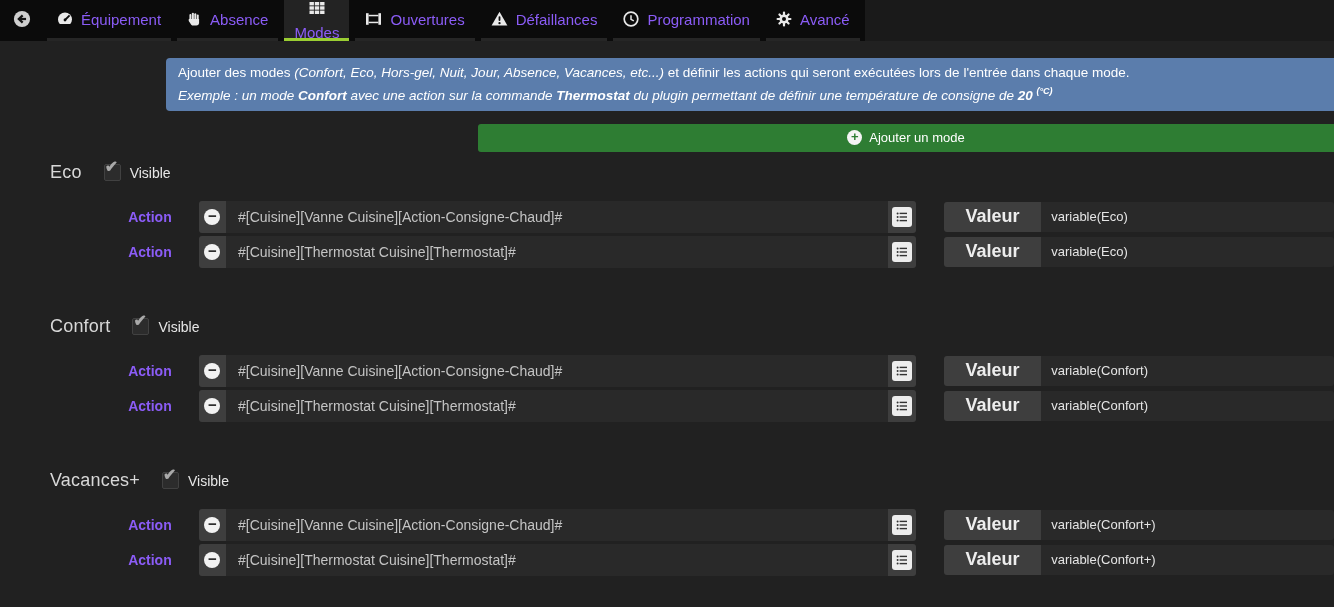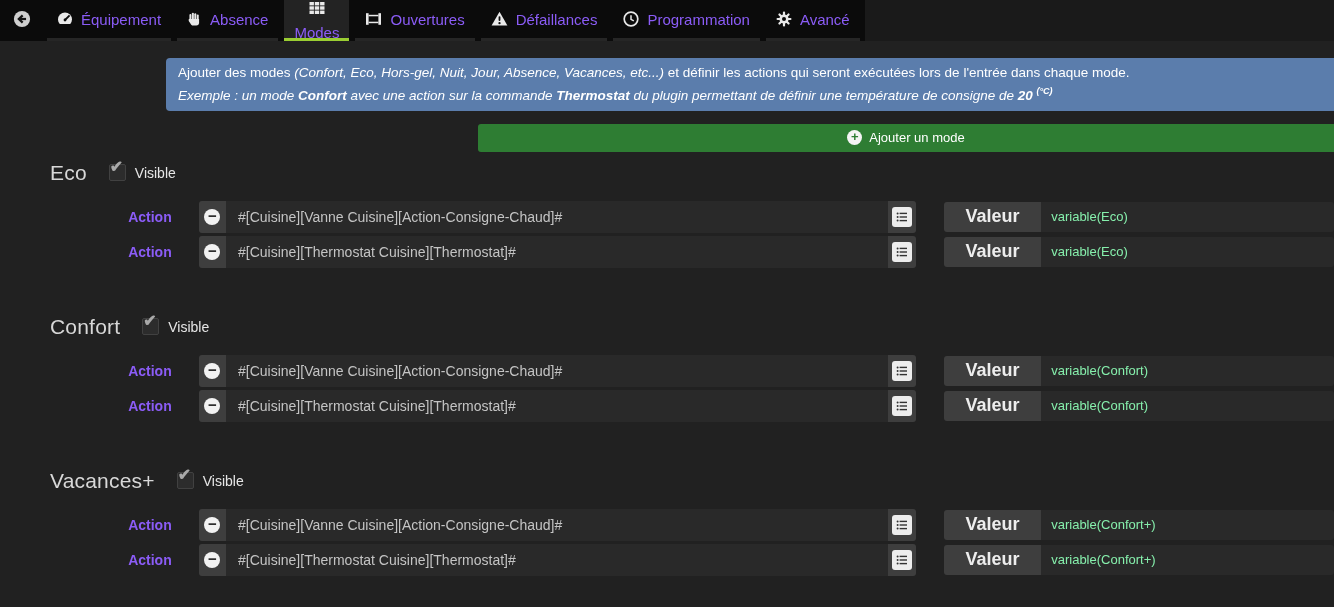--- a/index.html
+++ b/index.html
@@ -54,21 +54,21 @@
     width:15px; height:15px; border-radius:50%;
     background:#f4f4f4; color:#2e7d33;
     font-size:13px; font-weight:bold; line-height:14px;
     text-align:center; display:inline-block;
   }
 
   
   .mode { margin-top:48px; }
   .mode.first { margin-top:10px; }
   .mode-header { display:flex; align-items:center; margin-left:50px; height:22px; }
-  .mode-title { font-size:21px; color:#d8d8d8; letter-spacing:.2px;text-align:right; }
+  .mode-title { font-size:18px; color:#d8d8d8; letter-spacing:.2px;text-align:right; }
   .visible-wrap { display:flex; align-items:center; margin-left:22px; gap:9px; cursor:pointer; }
   .checkbox {
     width:17px; height:17px;
     background:#2c2c2c; border:1px solid #414141; border-radius:2px;
     position:relative;
   }
   .checkbox .check {
     position:absolute; left:0px; top:-6px;
     color:#a9a9a9; font-size:16px; line-height:16px; font-weight:bold;
   }
@@ -106,21 +106,21 @@
 
   .valeur-group { display:flex; margin-left:28px; height:30px; border-radius:3px; overflow:hidden; }
   .valeur-label {
     width:100px; background:#3e3e3e;
     color:#ededed; font-size:18px; font-weight:bold;
     display:flex; align-items:center; justify-content:center;
   }
   .valeur-input {
     width:300px; height:30px;
     background:#292929; border:none; outline:none;
-    color:#86efac; font-size:13px; font-family:inherit;
+    color:#e5e5e5; font-size:13px; font-family:inherit;
     padding:0 10px;
   }
 </style>
 </head>
 <body>
 
 <div class="navbar">
   <div class="tabs-strip">
     <div class="back-btn">
       <svg width="18" height="18" viewBox="0 0 16 16">

